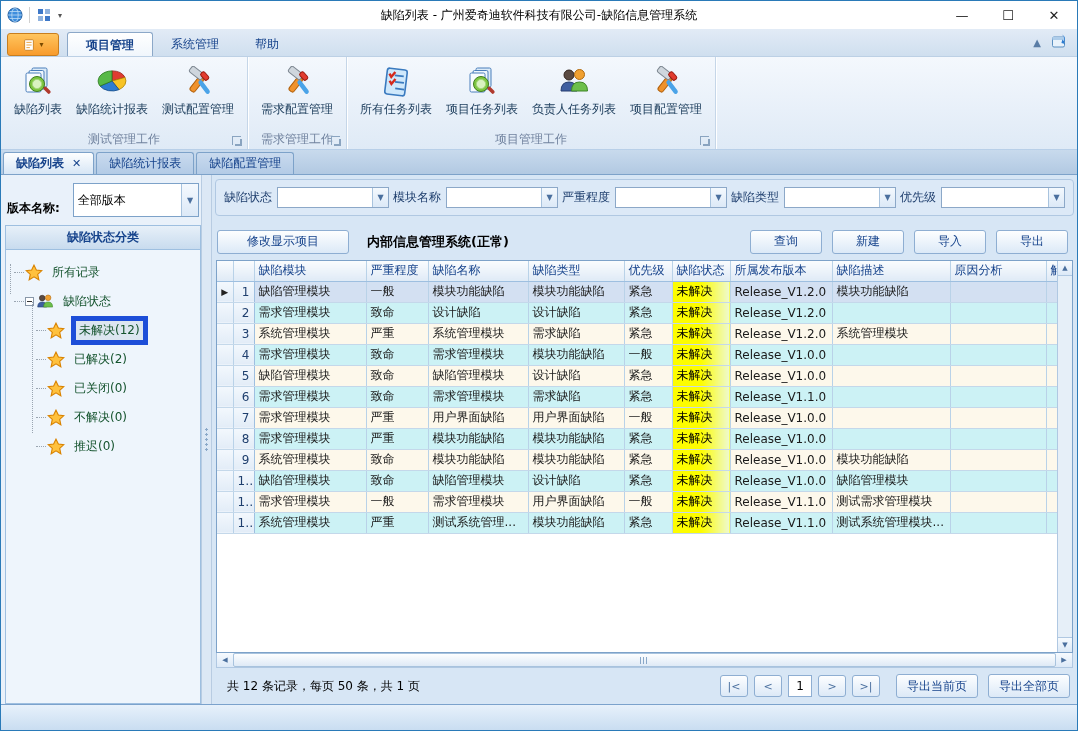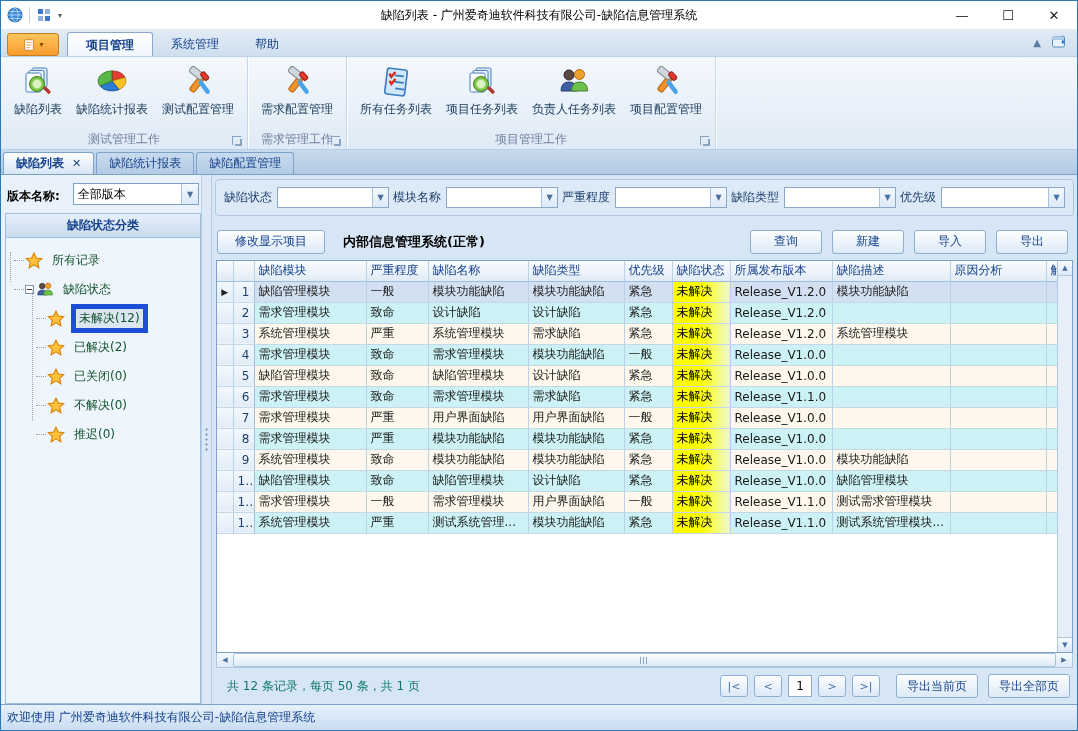--- a/index.html
+++ b/index.html
@@ -63,21 +63,21 @@
              display:flex; align-items:center; gap:8px; cursor:default; }
   .doc-tab.active { background:linear-gradient(#fdfeff,#d7e6f5); font-weight:bold; }
   .doc-close { color:#15428b; font-weight:bold; font-size:11px; }
 
   
   .main { flex:1; display:flex; min-height:0; background:#d7e6f5; }
 
   .sidebar { width:200px; background:#e9f1fa; display:flex; flex-direction:column; padding:6px 0 0 4px; }
   .version-row { display:flex; align-items:flex-end; gap:13px; padding:2px 2px 8px 2px; }
   .version-label { font-weight:bold; color:#000; white-space:nowrap; }
-  .combo { flex:1; height:22px; background:#fff; border:1px solid #7da2c9; display:flex; align-items:center; }
+  .combo { flex:1; height:34px; background:#fff; border:1px solid #7da2c9; display:flex; align-items:center; }
   .combo-value { flex:1; padding-left:4px; color:#000; }
   .combo-arrow { width:17px; height:100%; background:linear-gradient(#f4f9fe,#dce9f7);
                  border-left:1px solid #a8c3de; display:flex; align-items:center; justify-content:center;
                  color:#4a6f9e; font-size:8px; }
   .panel { flex:1; border:1px solid #9ebfe0; background:#eef5fc; margin-right:0; display:flex; flex-direction:column; }
   .panel-header { height:24px; background:linear-gradient(#e7f0f9,#c8dbEE); border-bottom:1px solid #9ebfe0;
                   text-align:center; line-height:23px; font-weight:bold; color:#15428b; }
   .tree { padding:8px 2px 2px 8px; position:relative; flex:1; }
   .tree-row { display:flex; align-items:center; height:29px; position:relative; }
   .tree-row .hline { width:10px; border-top:1px dotted #9aa5b1; margin-right:1px; }
@@ -106,21 +106,21 @@
   .filter-combo .fc-box { flex:1; }
   .filter-combo .fc-arrow { width:16px; background:linear-gradient(#f4f9fe,#dce9f7); border-left:1px solid #a8c3de;
                   display:flex; align-items:center; justify-content:center; color:#4a6f9e; font-size:8px; }
   .filter-input { flex:1; height:21px; border:1px solid #8ca8c8; background:#fff; font:inherit; padding:0 3px; min-width:0; }
 
   
   .toolbar-row { display:flex; align-items:center; margin:13px 2px 6px 2px; height:25px; }
   .btn { height:24px; background:linear-gradient(#fdfeff,#dce9f7); border:1px solid #8eaed2; border-radius:3px;
          color:#15428b; display:flex; align-items:center; justify-content:center; padding:0 14px; cursor:default;
          font-size:12px; white-space:nowrap; }
-  .modify-btn { width:108px; margin-right:18px; }
+  .modify-btn { width:132px; margin-right:18px; }
   .system-title { font-weight:bold; color:#000; font-size:13px; }
   .action-buttons { margin-left:auto; display:flex; gap:10px; padding-right:4px;text-align:center; }
   .action-buttons .btn { width:72px; }
 
   
   .grid-area { flex:1; display:flex; flex-direction:column; min-height:0; margin:0 1px; }
   .grid-wrap { flex:1; position:relative; border:1px solid #7da2c9; background:#fff; overflow:hidden; }
   table.grid { border-collapse:collapse; table-layout:fixed; width:863px; }
   .grid th, .grid td { height:21px; padding:0 4px; border-right:1px solid #b9d2e8; border-bottom:1px solid #c4d8ea;
                        overflow:hidden; white-space:nowrap; text-overflow:ellipsis; font-weight:normal; text-align:left; }
@@ -141,21 +141,21 @@
   .hscroll { height:15px; background:#e6eff8; border:1px solid #b0c8e2; border-top:none; display:flex; }
   .hs-btn { width:16px; display:flex; align-items:center; justify-content:center; color:#4a6f9e; font-size:7px;
             background:linear-gradient(#f6fafe,#dce9f7); }
   .hs-thumb { flex:1; background:linear-gradient(#fdfeff,#dfeaf6); border:1px solid #a8c3de; border-radius:2px;
               display:flex; align-items:center; justify-content:center; }
   .hs-grip { width:9px; height:7px;
              background-image:repeating-linear-gradient(90deg,#8aa8c8 0 1px,transparent 1px 3px); }
 
   
   .footer-row { height:36px; display:flex; align-items:center; padding:0 4px; }
-  .record-summary { color:#0f766e; padding-left:8px; }
+  .record-summary { color:#000000; padding-left:8px; }
   .pager { margin-left:auto; display:flex; align-items:center; gap:6px; }
   .pager .pbtn { width:28px; height:22px; background:linear-gradient(#fdfeff,#dce9f7); border:1px solid #8eaed2;
                  border-radius:3px; color:#4a6f9e; display:flex; align-items:center; justify-content:center; font-size:11px; }
   .page-input { width:24px; height:22px; border:1px solid #8eaed2; text-align:center; font:inherit; background:#fff; }
   .export-btns { display:flex; gap:10px; margin-left:16px; }
   .export-btns .btn { padding:4px 10px; }
 
   
   .statusbar { height:26px; flex:0 0 auto; background:linear-gradient(#e7f1fb,#c9ddf1); border-top:1px solid #7ba2cc;
                display:flex; align-items:center; color:#15428b; padding:0 6px; }
@@ -723,16 +723,15 @@
         <div class="export-btns">
           <div class="btn">导出当前页</div>
           <div class="btn">导出全部页</div>
         </div>
       </div>
 
     </div>
   </div>
 
   <div class="statusbar">
-    <span class="sb-item">欢迎使用 广州爱奇迪软件科技有限公司-缺陷信息管理系统</span>
   </div>
 
 </div>
 
 </body></html>

